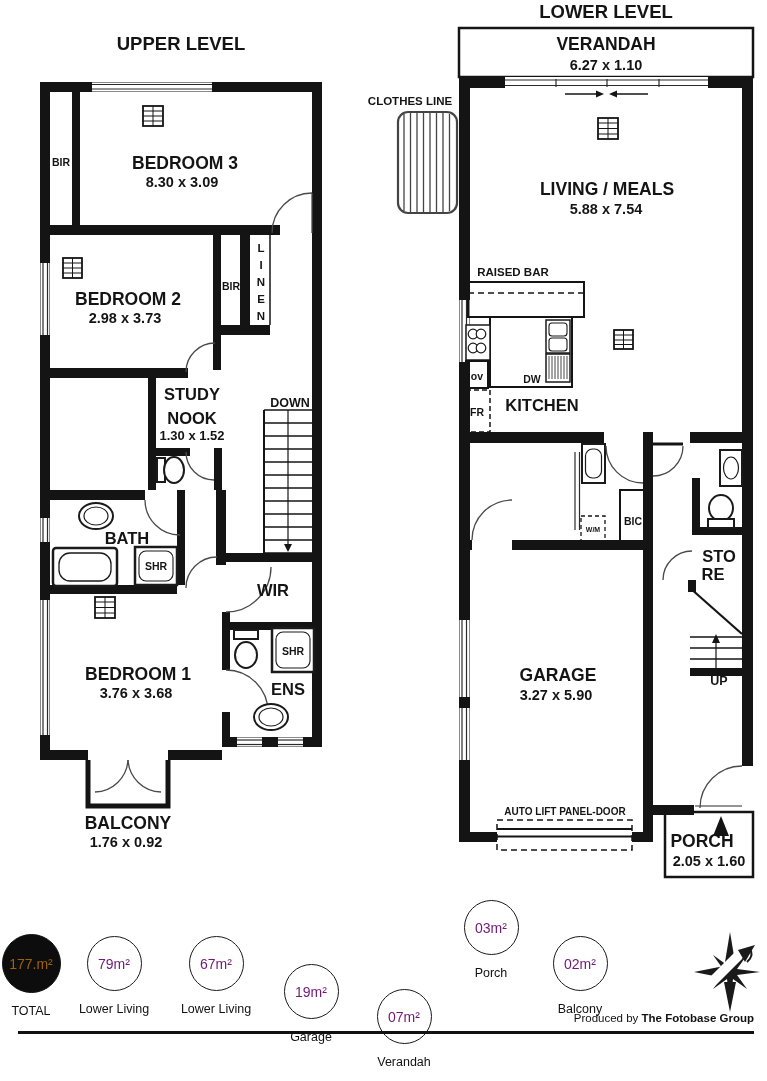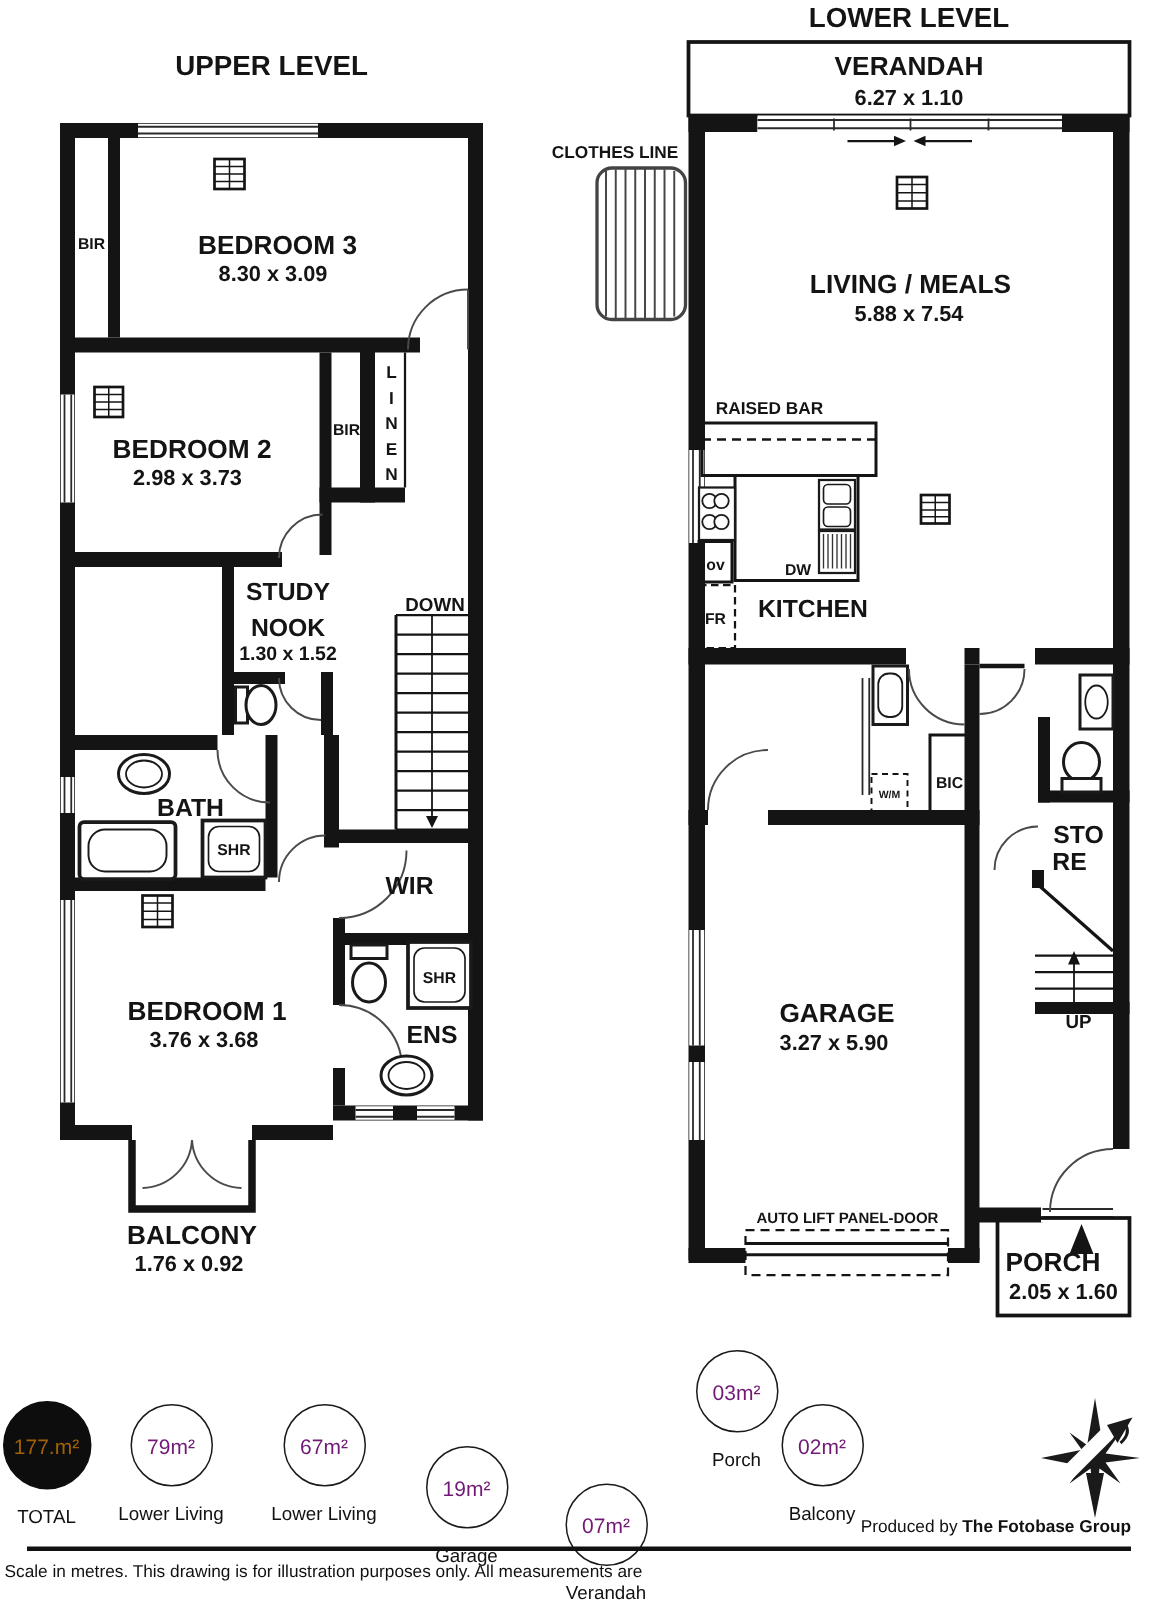--- a/index.html
+++ b/index.html
@@ -446,37 +446,36 @@
         <span>07m²</span>
       </div>
     <div class="leg-label">Verandah</div>
   </div>
   <div class="legend-item" style="left:491px;top:900px">
     <div class="circle">
         <span>03m²</span>
       </div>
     <div class="leg-label">Porch</div>
   </div>
-  <div class="legend-item" style="left:548px;top:936px">
+  <div class="legend-item" style="left:580px;top:936px">
     <div class="circle">
         <span>02m²</span>
       </div>
     <div class="leg-label">Balcony</div>
   </div>
 </div>
 
 <svg width="100" height="90" viewBox="0 0 100 90" style="left:680px;top:930px">
   <polygon fill="#1a1a1a" points="50,9 53,35 67,25 57,39 80,42 57,45 67,59 53,49 50,75 47,49 33,59 43,45 20,42 43,39 33,25 47,35"></polygon>
   <polygon fill="#1a1a1a" points="50,2 55,32 45,32"></polygon>
   <polygon fill="#1a1a1a" points="50,82 56,52 44,52"></polygon>
   <polygon fill="#1a1a1a" points="14,42 44,36 44,48"></polygon>
   <polygon fill="#fff" points="28,63 62,29 55,22 21,56"></polygon>
   <polygon fill="#1a1a1a" points="75,15 58,20 65,32"></polygon>
   <path d="M67,32 Q75,25 69,18" stroke="#1a1a1a" stroke-width="2" fill="none"></path>
 </svg>
 
 <div class="divider"></div>
 <div class="disclaimer">
-  <div>Scale in metres. This drawing is for illustration purposes only. All measurements are</div>
 </div>
 <div class="producer">
   <span>Produced by </span><b>The Fotobase Group</b>
 </div>
 
 </body></html>

